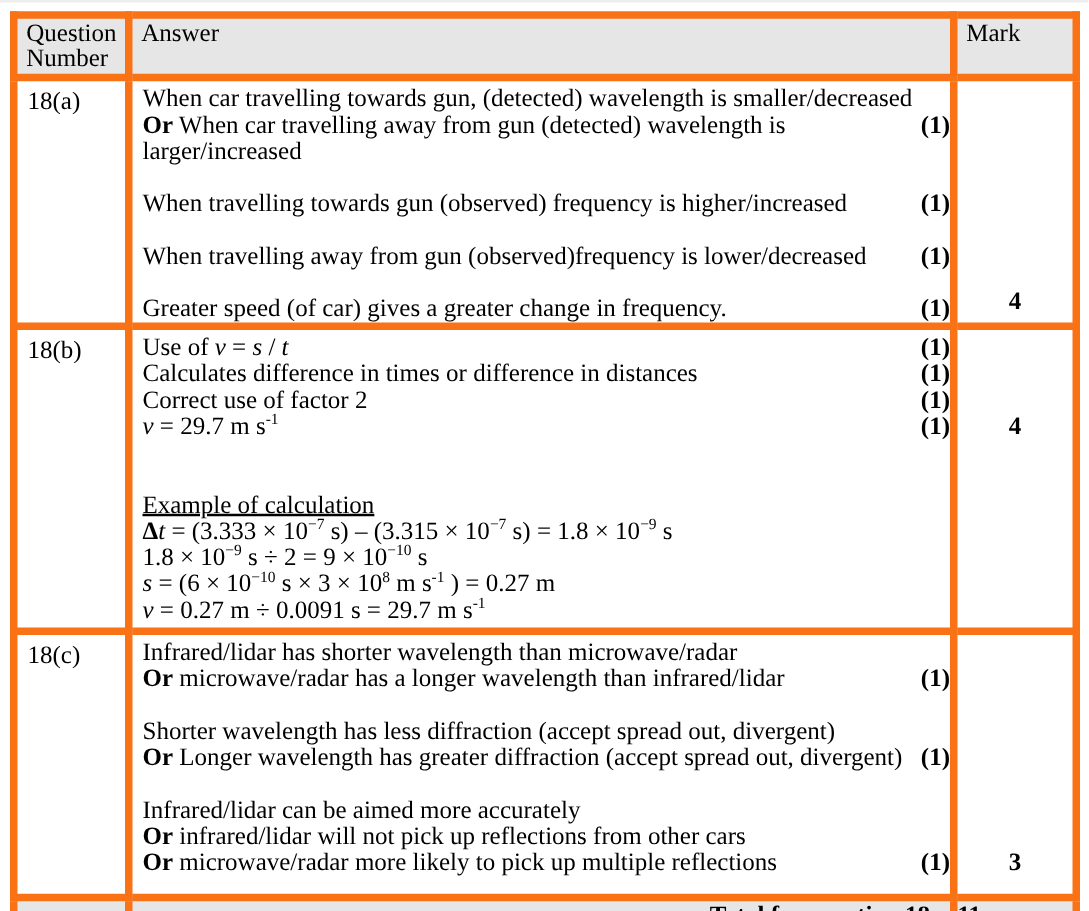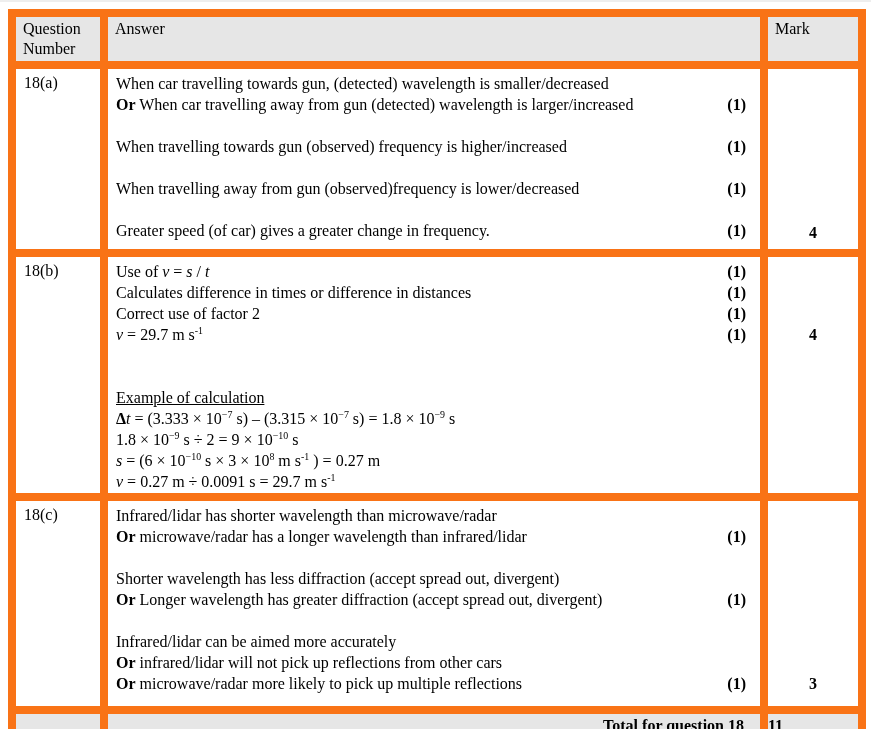--- a/index.html
+++ b/index.html
@@ -24,24 +24,24 @@
   }
   table.ms-table {
     position: absolute;
     left: 8px;
     top: 9px;
     width: 850px;
     border-collapse: collapse;
     table-layout: fixed;
   }
   .ms-table th, .ms-table td {
-    border: 8px solid #f97316;
+    border: 6px solid #f97316;
     vertical-align: top;
     padding: 0;
-    font-size: 16px;
+    font-size: 20px;
   }
   .ms-table thead tr { height: 41px; }
   .ms-table tbody tr:nth-child(1) { height: 188px; }
   .ms-table tbody tr:nth-child(2) { height: 244px; }
   .ms-table tbody tr:nth-child(3) { height: 213px; }
   .ms-table tbody tr:nth-child(4) { height: 26px; }
 
   .ms-table thead th {
     background: #e6e6e6;
     font-weight: normal;
@@ -67,21 +67,20 @@
     left: 0;
     right: 0;
     text-align: center;
     line-height: 21px;
   }
   .line {
     display: flex;
     align-items: baseline;
     min-height: 21px;
     line-height: 21px;
-    padding-right: 14px;
   }
   .line .txt { flex: 1 1 auto; }
   .line .lmark {
     font-weight: bold;
     margin-left: 8px;
     white-space: nowrap;
   }
   .seg-i { font-style: italic; }
   .seg-b { font-weight: bold; }
   .seg-u { text-decoration: underline; }

